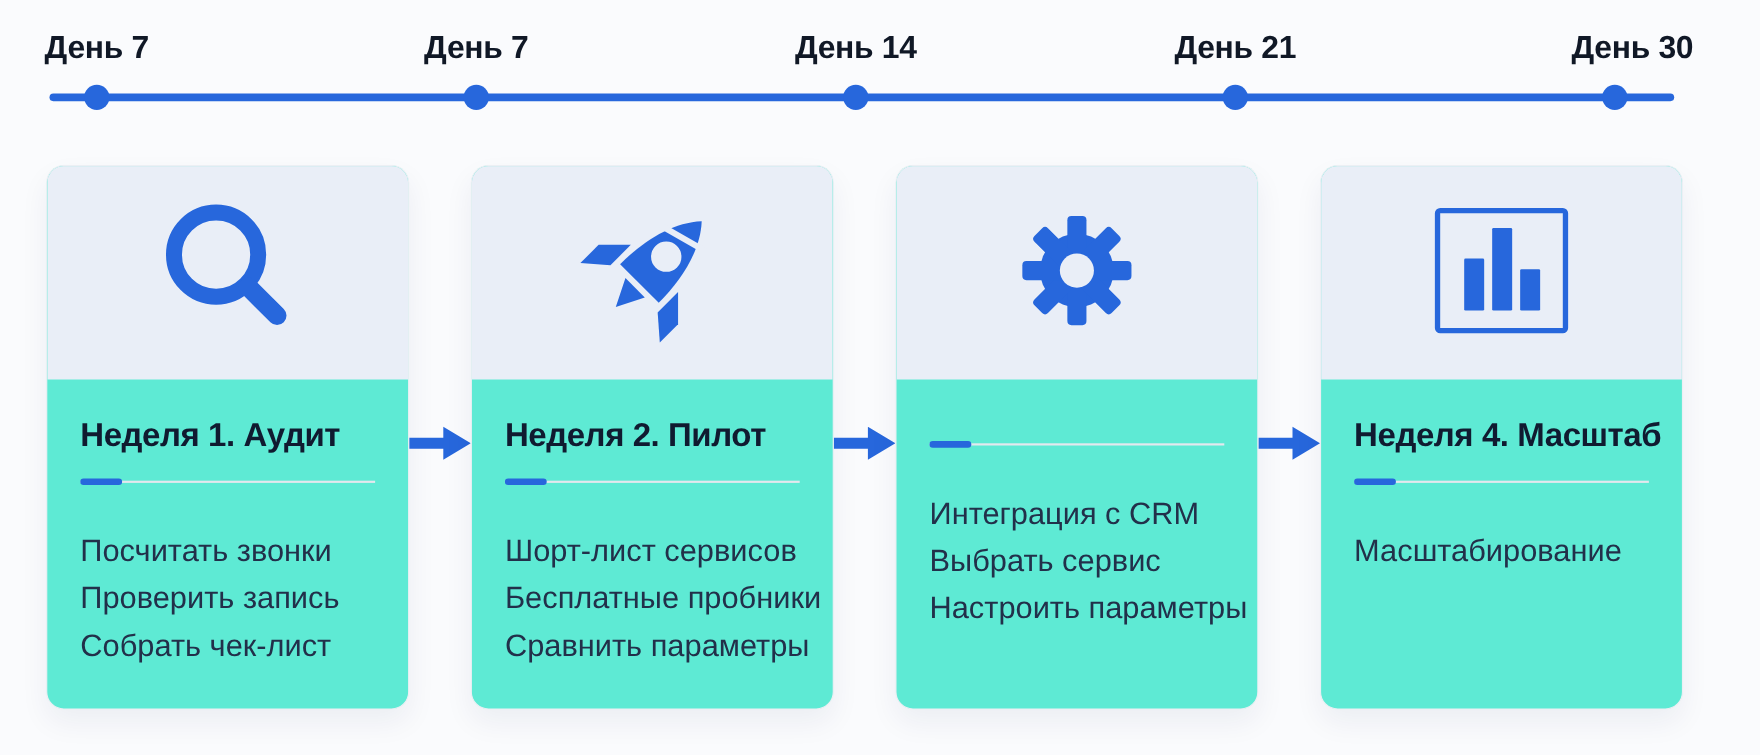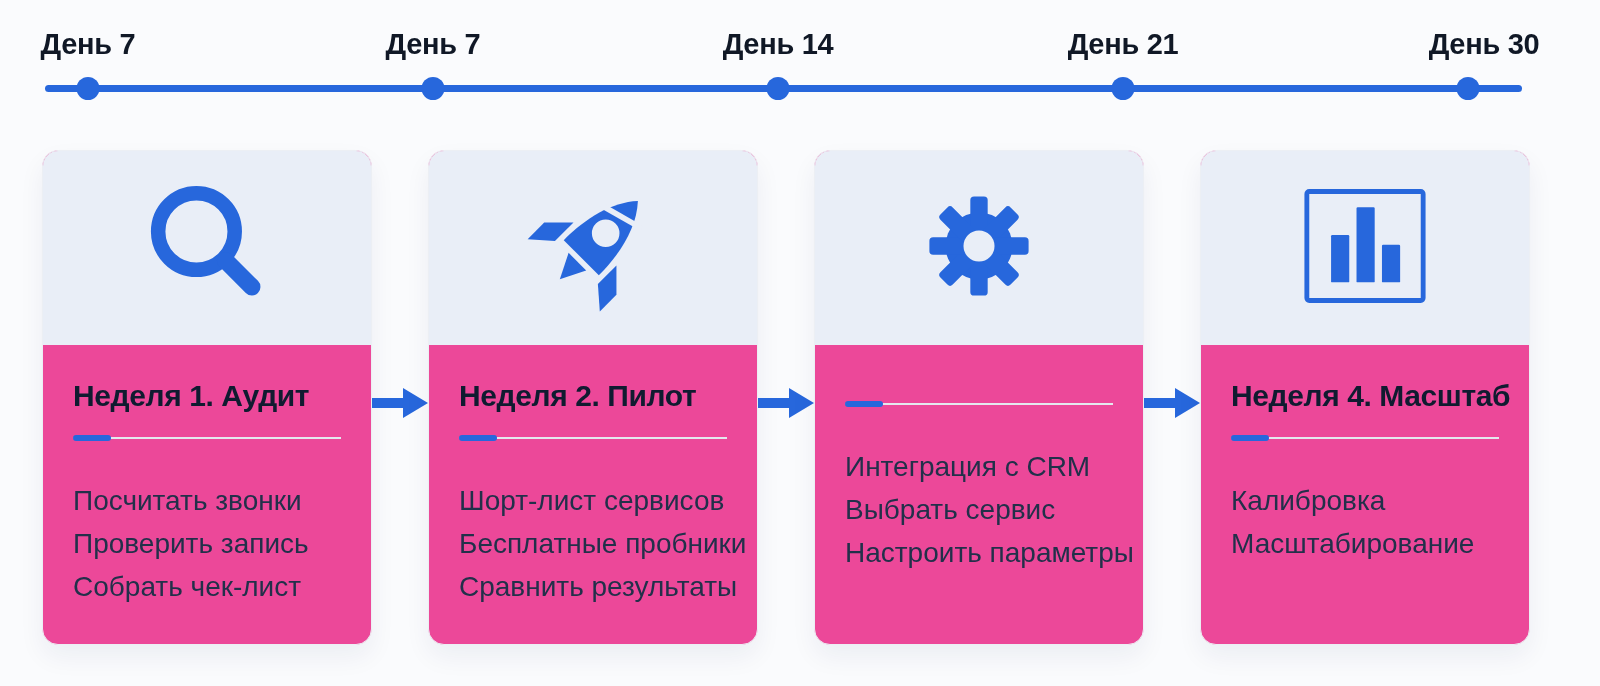--- a/index.html
+++ b/index.html
@@ -28,21 +28,21 @@
     background: #2767dc; border-radius: 50%;
   }
 
   
   .cards {
     position: absolute; top: 150px; left: 0; width: 1600px;
     display: flex; padding: 0 70px 0 42px; justify-content: space-between;
   }
   .card {
     width: 330px; height: 495px; flex: 0 0 330px;
-    background: #ec4899; border: 1px solid #eceff4; border-radius: 16px;
+    background: #5eead4; border: 1px solid #eceff4; border-radius: 16px;
     box-shadow: 0 12px 26px rgba(20, 40, 90, 0.06);
     overflow: hidden;
   }
   .card-header {
     height: 194px; background: #e9eef7;
     display: flex; align-items: center; justify-content: center;
   }
   .card-body { padding: 34px 30px 0 30px; }
   .card-title {
     font-size: 30px; font-weight: 700; color: #101b30;
@@ -133,21 +133,21 @@
       </div>
       <div class="card-body">
         <h3 class="card-title">Неделя 2. Пилот</h3>
         <div class="divider">
           <span class="divider-line"></span>
             <span class="divider-accent"></span>
         </div>
         <ul class="tasks">
           <li>Шорт-лист сервисов</li>
           <li>Бесплатные пробники</li>
-          <li>Сравнить результаты</li>
+          <li>Сравнить параметры</li>
         </ul>
       </div>
     </section>
 
     <div class="arrow">
       <svg width="56" height="34" viewBox="0 0 56 34">
         <path d="M0 12 h31 v-10 l25 15 l-25 15 v-10 h-31 z" fill="#2767dc"></path>
       </svg>
     </div>
 
@@ -198,20 +198,19 @@
           </svg>
         </span>
       </div>
       <div class="card-body">
         <h3 class="card-title">Неделя 4. Масштаб</h3>
         <div class="divider">
           <span class="divider-line"></span>
             <span class="divider-accent"></span>
         </div>
         <ul class="tasks">
-          <li>Калибровка</li>
           <li>Масштабирование</li>
         </ul>
       </div>
     </section>
 
   </div>
 </div>
 
 </body></html>

